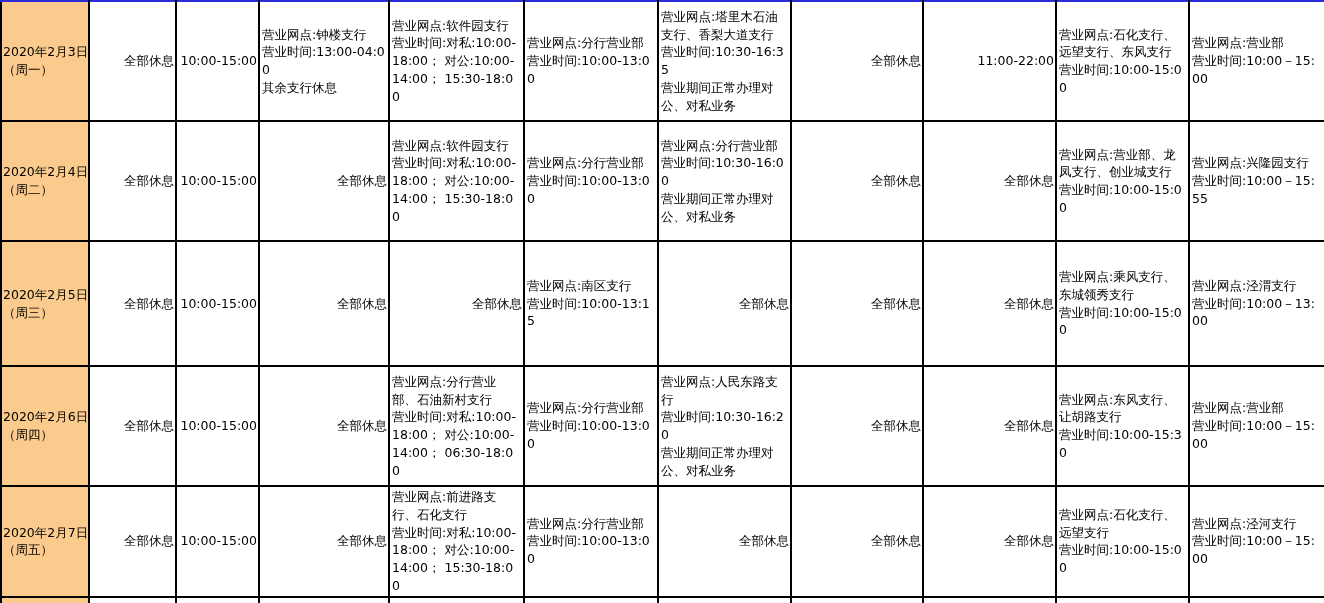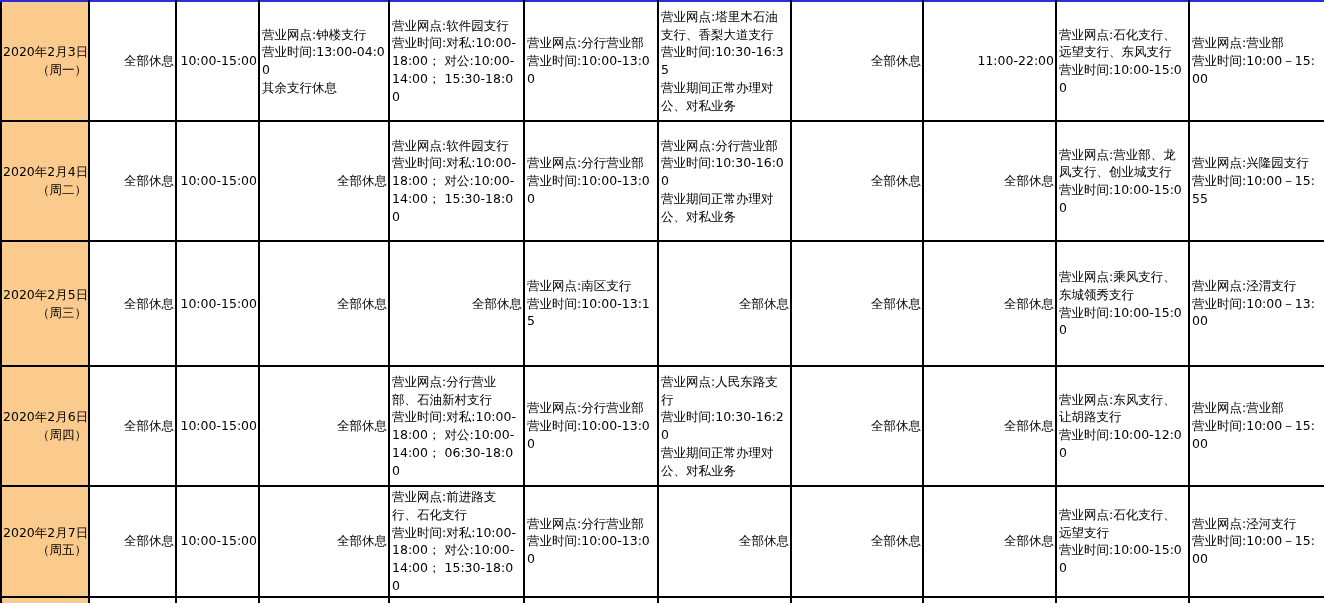--- a/index.html
+++ b/index.html
@@ -24,21 +24,21 @@
   table.sched td {
     border: 2px solid #000000;
     overflow: hidden;
     line-height: 1.42;
   }
   table.sched tr:first-child td {
     border-top-color: #2c2cd9; 
   }
   td.date-cell {
     background: #FBCB8D;
-    text-align: right;
+    text-align: left;
     vertical-align: middle;
     white-space: pre;
   }
   td.center-cell {
     text-align: right;
     vertical-align: middle;
     white-space: pre;
   }
   td.detail-cell {
     text-align: left;
@@ -138,21 +138,21 @@
           <td class="detail-cell">营业网点:分行营业部、石油新村支行
 营业时间:对私:10:00-18:00； 对公:10:00-14:00； 06:30-18:00</td>
           <td class="detail-cell">营业网点:分行营业部
 营业时间:10:00-13:00</td>
           <td class="detail-cell">营业网点:人民东路支行
 营业时间:10:30-16:20
 营业期间正常办理对公、对私业务</td>
           <td class="center-cell">全部休息</td>
           <td class="center-cell">全部休息</td>
           <td class="detail-cell">营业网点:东风支行、让胡路支行
-营业时间:10:00-12:00</td>
+营业时间:10:00-15:30</td>
           <td class="detail-cell">营业网点:营业部
 营业时间:10:00－15:00</td>
         </tr>
         <tr style="height: 110px;">
           <td class="date-cell">2020年2月7日
 （周五）</td>
           <td class="center-cell">全部休息</td>
           <td class="center-cell">10:00-15:00</td>
           <td class="center-cell">全部休息</td>
           <td class="detail-cell">营业网点:前进路支行、石化支行

